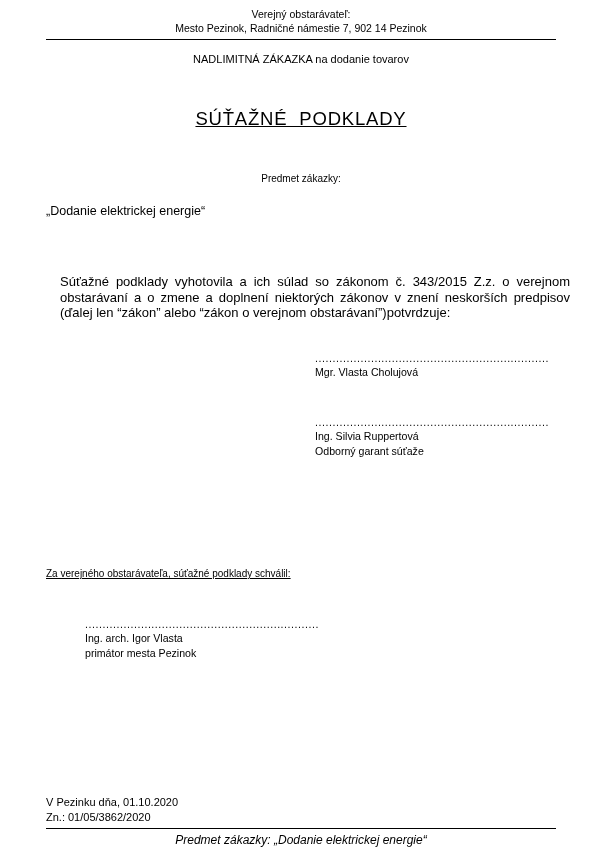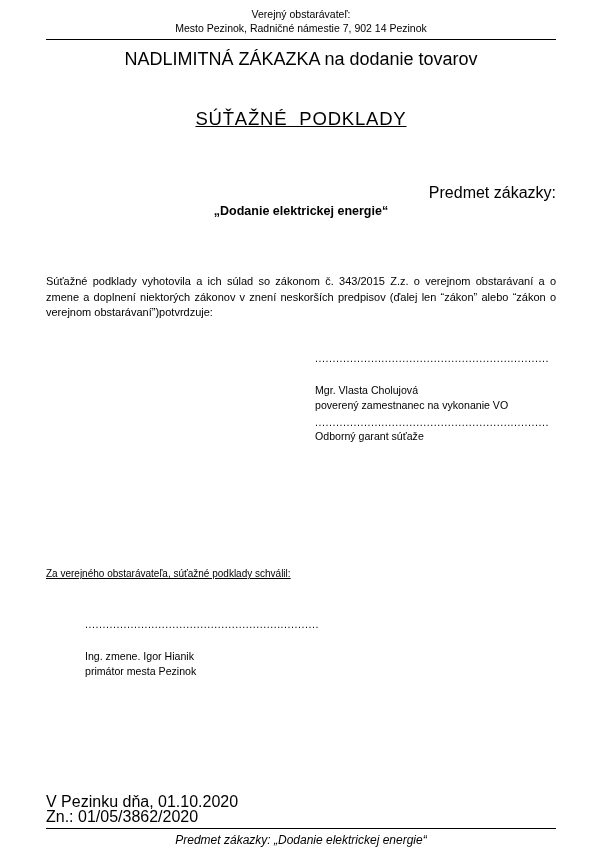--- a/index.html
+++ b/index.html
@@ -45,62 +45,61 @@
   .rule-header { top: 39px; }
   .rule-footer { top: 828px; }
 
   
   .subtitle-top {
     position: absolute;
     left: 46px;
     top: 50px;
     width: 510px;
     text-align: center;
-    font-size: 18px;
+    font-size: 11px;
     line-height: 18px;
   }
   .doc-title {
     position: absolute;
     left: 46px;
     top: 107px;
     width: 510px;
     text-align: center;
     font-size: 18.5px;
     line-height: 24px;
     letter-spacing: 0.8px;
     word-spacing: 6px;
     text-decoration: underline;
   }
   .subject-label {
     position: absolute;
     left: 46px;
-    top: 184px;
-    width: 510px;
-    text-align: right;
-    font-size: 16px;
+    top: 170px;
+    width: 510px;
+    text-align: center;
+    font-size: 10px;
     line-height: 17px;
   }
   .subject-value {
     position: absolute;
     left: 46px;
     top: 203px;
     width: 510px;
-    text-align: center;
     font-size: 12.5px;
-    font-weight: bold;
+    font-weight: normal;
     line-height: 17px;
   }
 
   
   .body-paragraph {
     position: absolute;
-    left: 46px;
+    left: 60px;
     top: 274px;
     width: 510px;
-    font-size: 11px;
+    font-size: 13px;
     line-height: 15.5px;
     text-align: justify;
     text-justify: inter-word;
   }
 
   
   .sig-block {
     position: absolute;
     font-size: 10.6px;
     line-height: 15px;
@@ -110,39 +109,39 @@
   .sig-right-2 { left: 315px; top: 416px; }
   .sig-left-1  { left: 85px;  top: 618px; }
 
   .dotted {
     font-size: 10.6px;
     line-height: 13px;
     letter-spacing: 0.55px;
     color: #000000;
     overflow: hidden;
   }
-  .sig-name { line-height: 15px; margin-top: 18px; }
+  .sig-name { line-height: 15px; }
   .sig-role { line-height: 15px; }
 
   .approval-line {
     position: absolute;
     left: 46px;
     top: 566px;
     font-size: 10px;
     line-height: 15px;
     white-space: nowrap;
     text-decoration: underline;
   }
 
   
   .date-block {
     position: absolute;
     left: 46px;
     top: 795px;
-    font-size: 16px;
+    font-size: 11px;
     line-height: 14.5px;
     white-space: nowrap;
   }
 
   
   .footer-text {
     position: absolute;
     left: 46px;
     top: 833px;
     width: 510px;
@@ -170,33 +169,33 @@
 
   <div class="subject-label">Predmet zákazky:</div>
 
   <div class="subject-value">„Dodanie elektrickej energie“</div>
 
   <div class="body-paragraph">Súťažné podklady vyhotovila a ich súlad so zákonom č. 343/2015 Z.z. o verejnom obstarávaní a o zmene a doplnení niektorých zákonov v znení neskorších predpisov (ďalej len “zákon” alebo “zákon o verejnom obstarávaní”)potvrdzuje:</div>
 
   <div class="sig-block sig-right-1">
     <div class="dotted">...................................................................</div>
     <div class="sig-name">Mgr. Vlasta Cholujová</div>
-    <div class="sig-role">poverený zamestnanec na vykonanie VO</div>
   </div>
 
   <div class="sig-block sig-right-2">
     <div class="dotted">...................................................................</div>
+    <div class="sig-name">Ing. Silvia Ruppertová</div>
     <div class="sig-role">Odborný garant súťaže</div>
   </div>
 
   <div class="approval-line">Za verejného obstarávateľa, súťažné podklady schválil:</div>
 
   <div class="sig-block sig-left-1">
     <div class="dotted">...................................................................</div>
-    <div class="sig-name">Ing. zmene. Igor Hianik</div>
+    <div class="sig-name">Ing. arch. Igor Vlasta</div>
     <div class="sig-role">primátor mesta Pezinok</div>
   </div>
 
   <div class="date-block">
     <div>V Pezinku dňa, 01.10.2020</div>
     <div>Zn.: 01/05/3862/2020</div>
   </div>
 
   <div class="rule rule-footer"></div>
 

